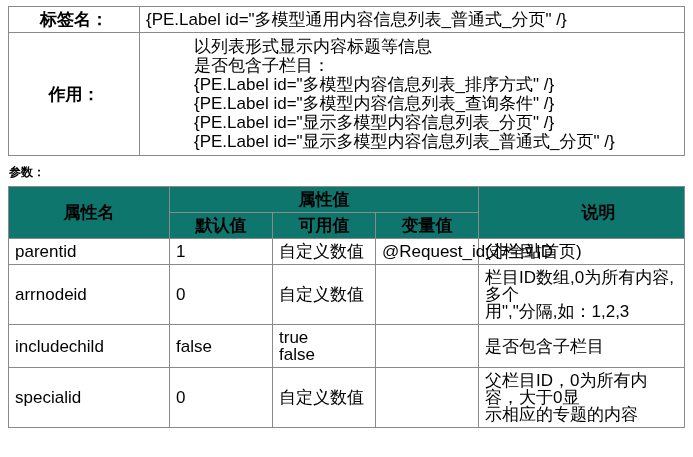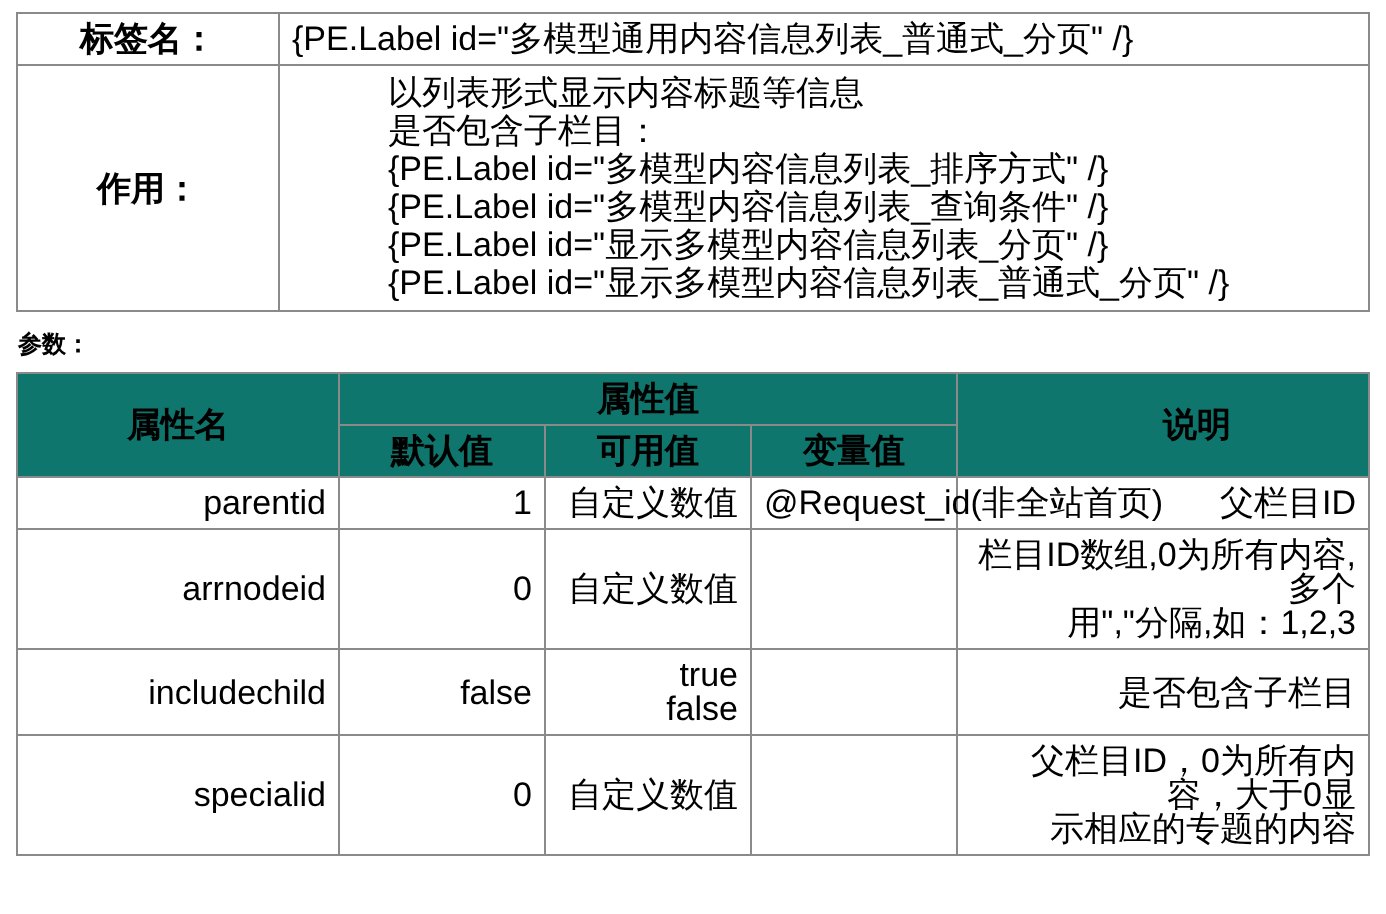--- a/index.html
+++ b/index.html
@@ -63,21 +63,21 @@
     margin: 8px 0 5px 1px;
     font-size: 12px;
   }
   
   .params-table th {
     font-weight: bold;
     text-align: center;
     background: #0f766e;
   }
   .params-table td {
-    text-align: right;
+    text-align: left;
   }
   .col-name { width: 148px; margin-left: 21px; }
   .col-def  { width: 120px; }
   .col-avail{ width: 125px; }
   .col-var  { width: 125px; }
   .col-desc { width: 159px; padding-left: 40px; }
   .cell-stack div { white-space: nowrap; }
   .desc { line-height: 17px; }
 </style>
 </head>

